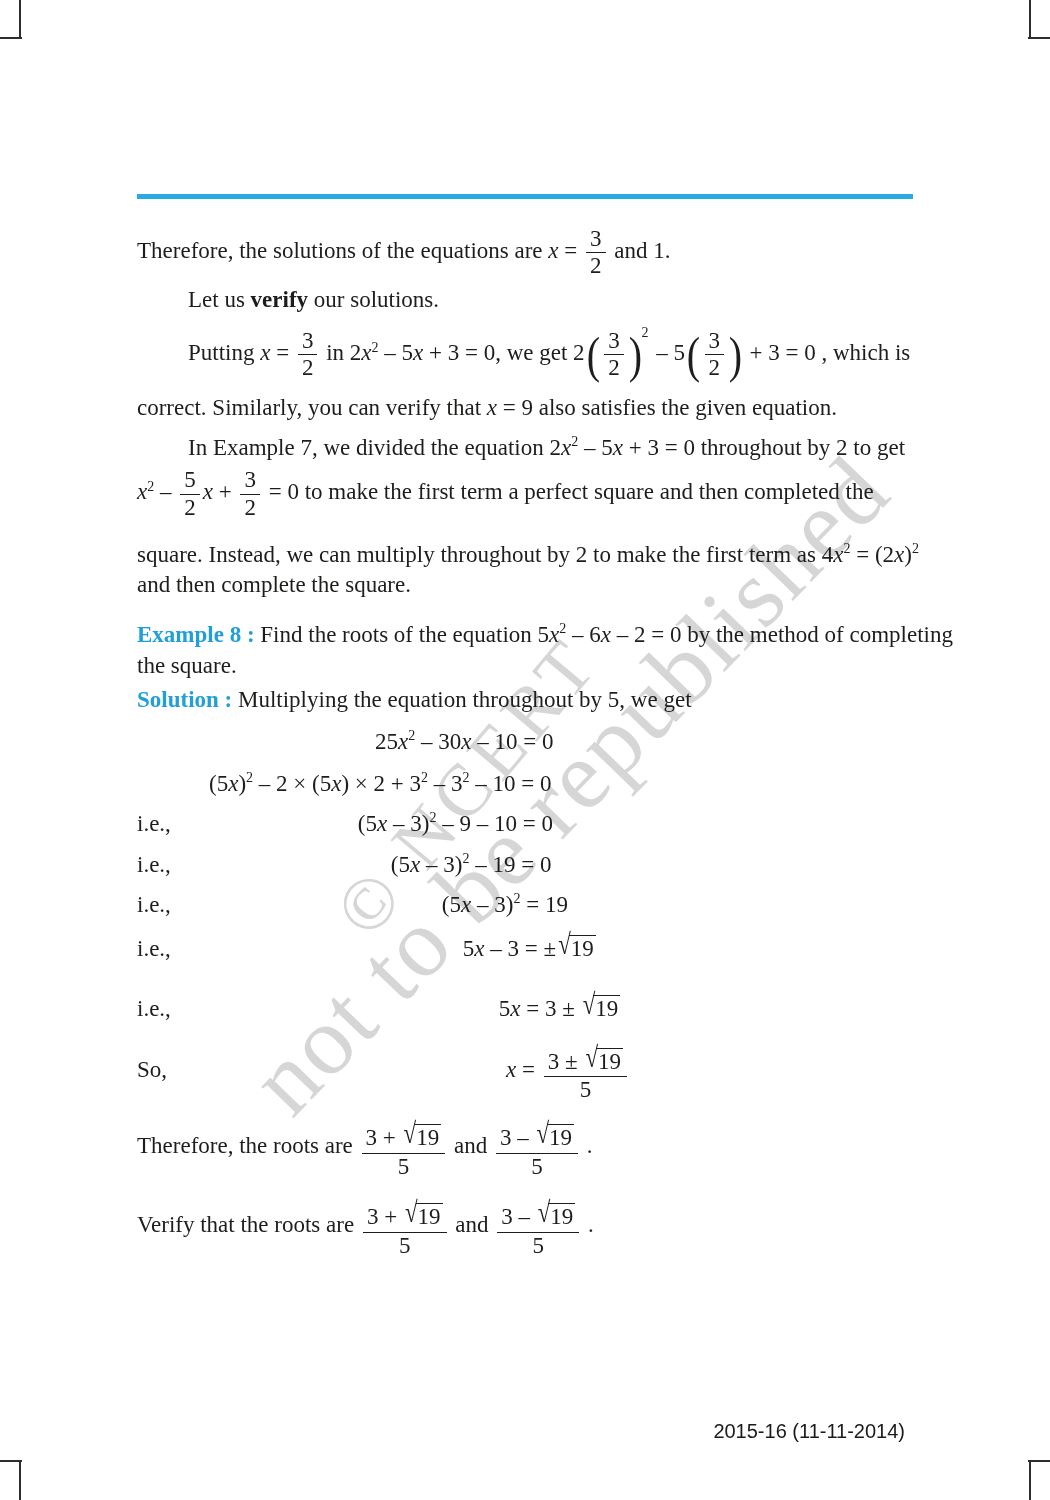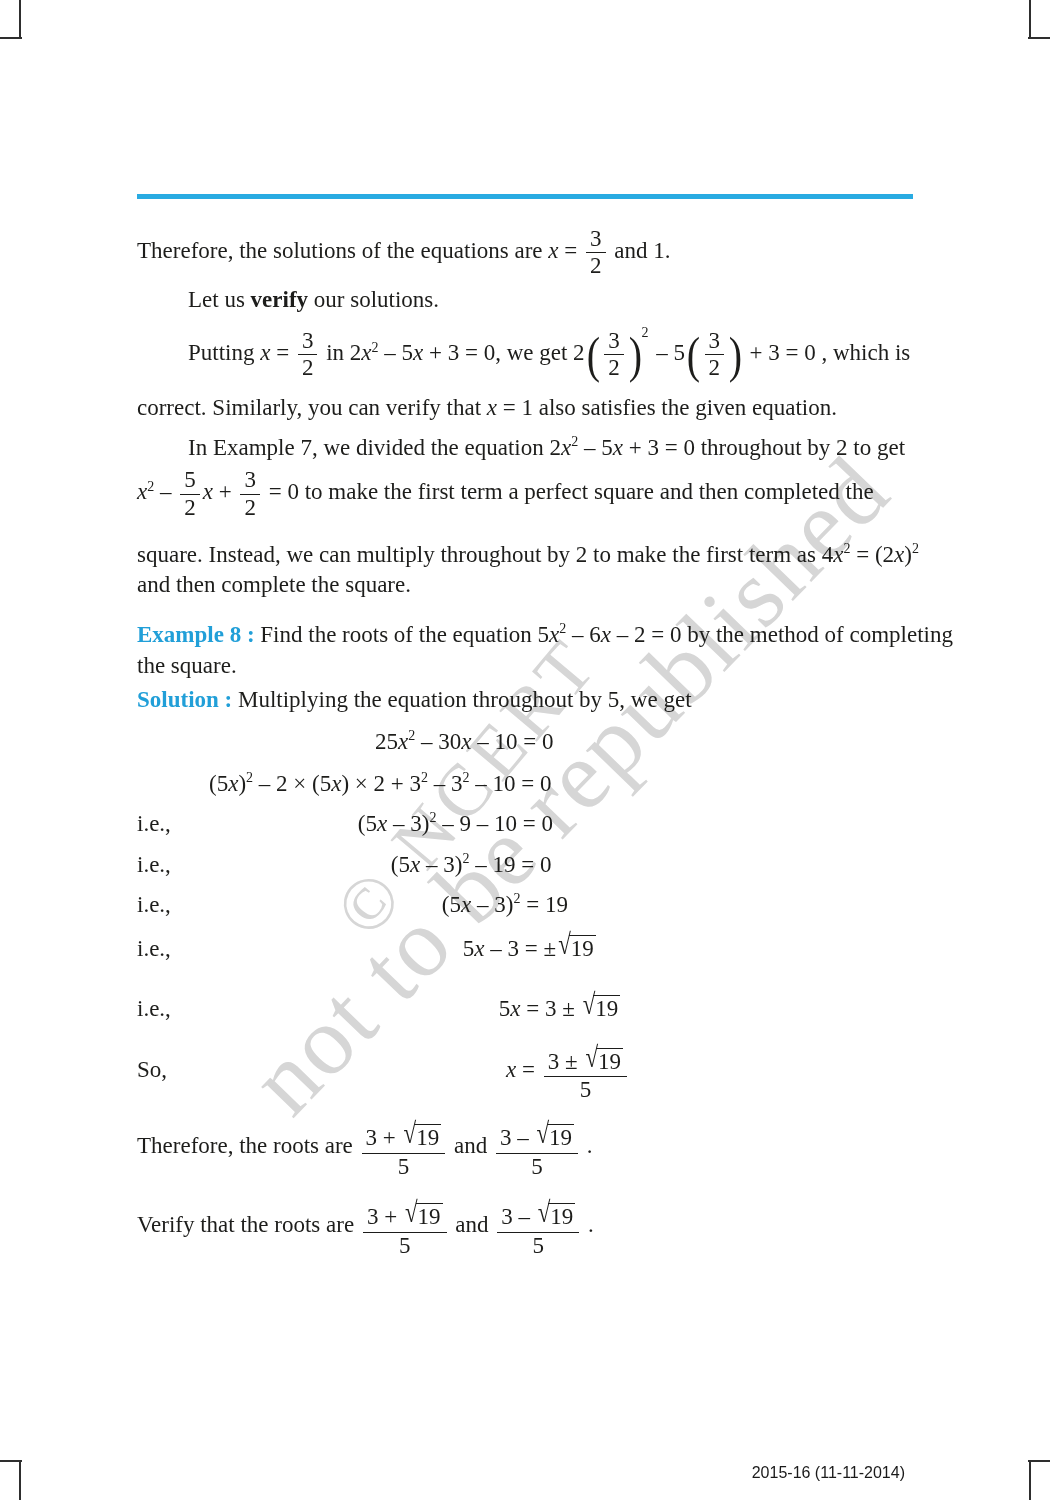--- a/index.html
+++ b/index.html
@@ -43,22 +43,22 @@
   .frac .den{display:block;padding:1px 4px 0;}
 
   .sqrt{display:inline-block;white-space:nowrap;margin-left:2px;margin-top:8px;}
   .sqrt .rsign{display:inline-block;transform:scale(1.0,1.28);transform-origin:center bottom;margin-right:-2px;}
   .sqrt .rad{display:inline-block;border-top:1.8px solid currentColor;line-height:1.15;padding:0 2px;}
 
   .bigp{display:inline-block;font-size:50px;line-height:0;vertical-align:middle;
         transform:scaleX(0.8);font-weight:400;}
   .parsup{font-size:14px;vertical-align:super;position:relative;top:-14px;left:-2px;}
 
-  .footer{position:absolute;top:1464px;right:145px;z-index:1;
-          font-family:"Liberation Sans",sans-serif;font-size:16px;color:#1a1a1a;}
+  .footer{position:absolute;top:1420px;right:145px;z-index:1;
+          font-family:"Liberation Sans",sans-serif;font-size:20px;color:#1a1a1a;}
 </style>
 </head>
 <body>
 
 <div class="page">
 
   <div class="cm" style="left:19px;top:0;width:2px;height:39px;"></div>
   <div class="cm" style="left:0;top:37px;width:22px;height:2px;"></div>
   <div class="cm" style="left:1029px;top:0;width:2px;height:39px;"></div>
   <div class="cm" style="left:1028px;top:37px;width:22px;height:2px;"></div>
@@ -69,21 +69,21 @@
 
   <div class="wm wm1">© NCERT</div>
   <div class="wm wm2">not to be republished</div>
 
   <div class="content">
     <div class="rule"></div>
     <div id="lines">
         <div class="line" style="margin-top: 28px;"><span class="txt">Therefore, the solutions of the equations are </span><span class="it">x</span><span class="txt"> = </span><span class="frac"><span class="num">3</span><span class="den">2</span></span><span class="txt"> and 1.</span></div>
         <div class="line" style="margin-top: 6px; margin-left: 51px;"><span class="txt">Let us </span><span class="b">verify</span><span class="txt"> our solutions.</span></div>
         <div class="line" style="margin-top: 14px; margin-left: 51px;"><span class="txt">Putting </span><span class="it">x</span><span class="txt"> = </span><span class="frac"><span class="num">3</span><span class="den">2</span></span><span class="txt"> in 2</span><span class="it">x</span><sup>2</sup><span class="txt"> – 5</span><span class="it">x</span><span class="txt"> + 3 = 0, we get 2</span><span class="bigp">(</span><span class="frac"><span class="num">3</span><span class="den">2</span></span><span><span class="bigp">)</span><sup class="parsup">2</sup></span><span class="txt"> – 5</span><span class="bigp">(</span><span class="frac"><span class="num">3</span><span class="den">2</span></span><span><span class="bigp">)</span></span><span class="txt"> + 3 = 0 , which is</span></div>
-        <div class="line" style="margin-top: 12px;"><span class="txt">correct. Similarly, you can verify that </span><span class="it">x</span><span class="txt"> = 1 also satisfies the given equation.</span></div>
+        <div class="line" style="margin-top: 12px;"><span class="txt">correct. Similarly, you can verify that </span><span class="it">x</span><span class="txt"> = 9 also satisfies the given equation.</span></div>
         <div class="line" style="margin-top: 4px; margin-left: 51px;"><span class="txt">In Example 7, we divided the equation 2</span><span class="it">x</span><sup>2</sup><span class="txt"> – 5</span><span class="it">x</span><span class="txt"> + 3 = 0 throughout by 2 to get</span></div>
         <div class="line" style="margin-top: 6px;"><span class="it">x</span><sup>2</sup><span class="txt"> – </span><span class="frac"><span class="num">5</span><span class="den">2</span></span><span class="it">x</span><span class="txt"> + </span><span class="frac"><span class="num">3</span><span class="den">2</span></span><span class="txt"> = 0 to make the first term a perfect square and then completed the</span></div>
         <div class="line" style="margin-top: 14px;"><span class="txt">square. Instead, we can multiply throughout by 2 to make the first term as 4</span><span class="it">x</span><sup>2</sup><span class="txt"> = (2</span><span class="it">x</span><span class="txt">)</span><sup>2</sup></div>
         <div class="line" style="margin-top: 0;"><span class="txt">and then complete the square.</span></div>
         <div class="line" style="margin-top: 14px;"><span class="blue">Example 8 :</span><span class="txt"> Find the roots of the equation 5</span><span class="it">x</span><sup>2</sup><span class="txt"> – 6</span><span class="it">x</span><span class="txt"> – 2 = 0 by the method of completing</span></div>
         <div class="line" style="margin-top: 2px;"><span class="txt">the square.</span></div>
         <div class="line" style="margin-top: 4px;"><span class="blue">Solution :</span><span class="txt"> Multiplying the equation throughout by 5, we get</span></div>
         <div class="line" style="margin-top: 6px; margin-left: 238px;"><span class="txt">25</span><span class="it">x</span><sup>2</sup><span class="txt"> – 30</span><span class="it">x</span><span class="txt"> – 10 = 0</span></div>
         <div class="line" style="margin-top: 6px; margin-left: 72px;"><span class="txt">(5</span><span class="it">x</span><span class="txt">)</span><sup>2</sup><span class="txt"> – 2 × (5</span><span class="it">x</span><span class="txt">) × 2 + 3</span><sup>2</sup><span class="txt"> – 3</span><sup>2</sup><span class="txt"> – 10 = 0</span></div>
         <div class="line" style="margin-top: 4px;"><span class="txt">i.e.,</span><span class="sp" style="width: 187px;"></span><span class="txt">(5</span><span class="it">x</span><span class="txt"> – 3)</span><sup>2</sup><span class="txt"> – 9 – 10 = 0</span></div>

